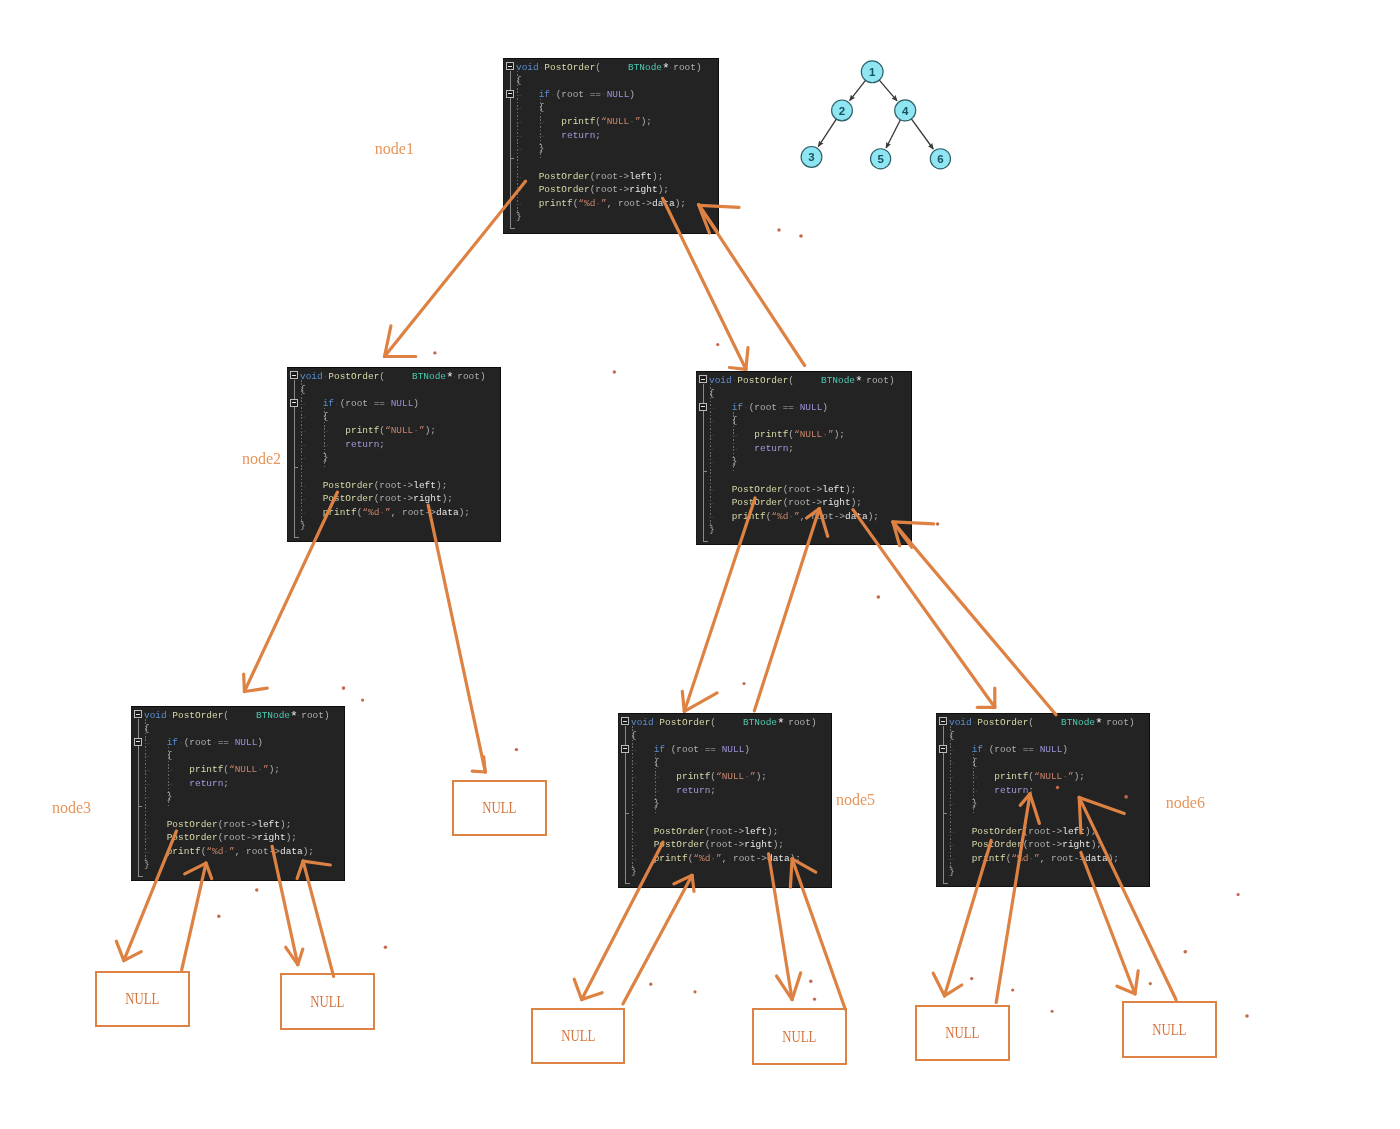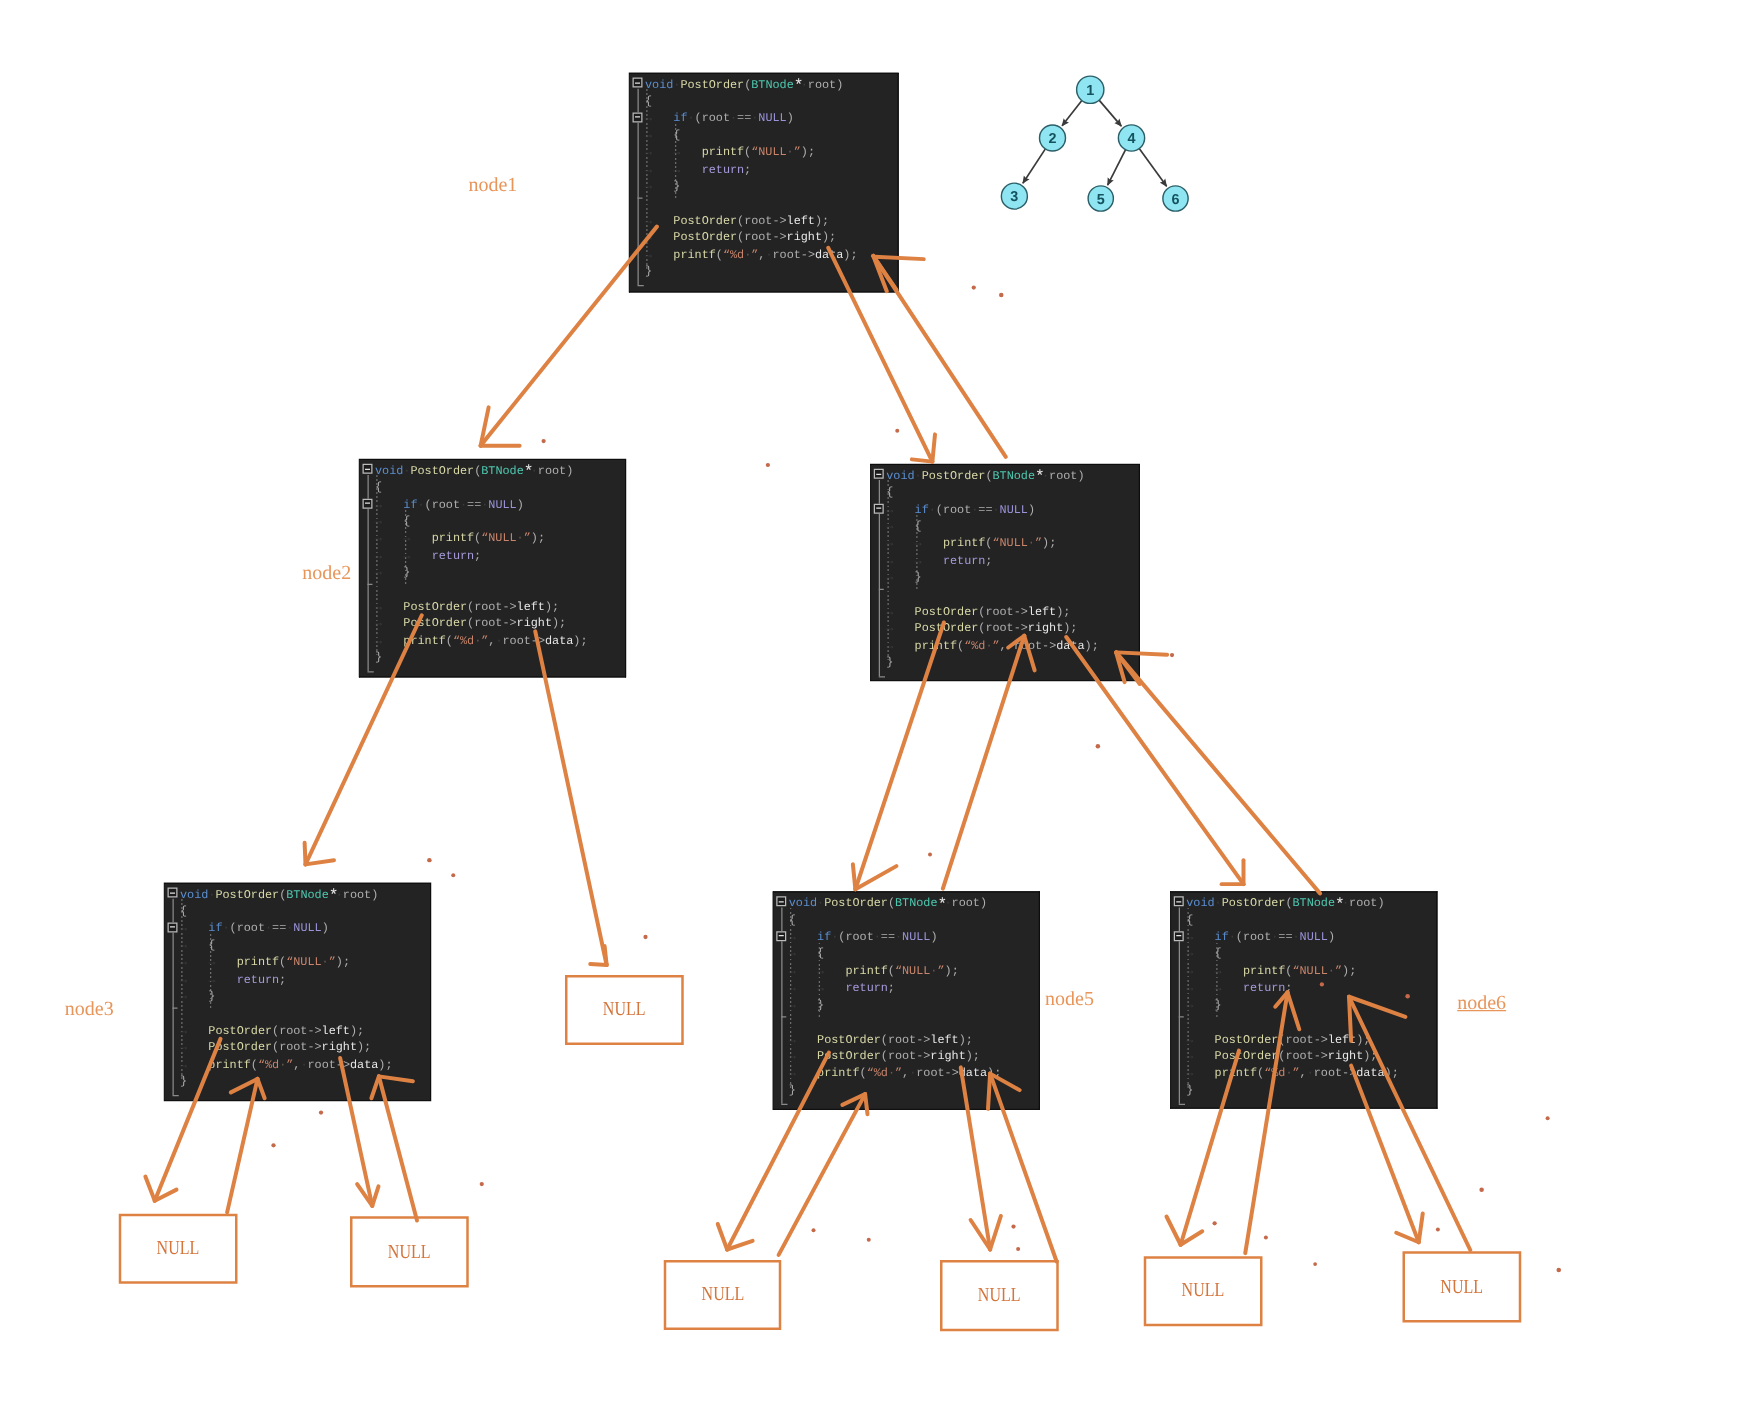--- a/index.html
+++ b/index.html
@@ -9,21 +9,21 @@
   #stage{position:absolute;left:0;top:0;width:1400px;height:1129px;}
 
   .codeblock{position:absolute;background:#232324;box-sizing:border-box;overflow:hidden;
              box-shadow:inset 0 1px 0 #0d0d0d, inset -1px 0 0 #0d0d0d, inset 0 -1px 0 #101010, inset 1px 0 0 #1a1a1a;
              font-family:"Liberation Mono","DejaVu Sans Mono",monospace;}
   .cb-inner{position:absolute;left:0;top:0;}
   .cline{position:absolute;left:0;white-space:pre;font-size:9.45px;line-height:9.45px;}
   .kw{color:#5B8FD0;text-align:right;}
   .kw2{color:#A89BDC;text-align:right;}
   .fn{color:#D9D9A8;}
-  .ty{color:#4EC9B0;}
+  .ty{color:#4EC9B0;margin-left:27px;}
   .op{color:#B0B0B0;}
   .ptr{color:#E6E6E6;font-size:13px;line-height:9.45px;display:inline-block;width:5.66px;position:relative;top:2.2px;overflow:visible;}
   .p{color:#AFAFAF;}
   .mac{color:#9A93D8;}
   .str{color:#C9856B;}
   .str2{color:#C9856B;}
   .mem{color:#E8E8E8;}
   .ws{color:#3c3c3d;}
   .wsd{color:#6a5a52;}
 
@@ -401,14 +401,14 @@
     <div class="nullbox" style="left: 915px; top: 1005px; width: 95px; height: 56px;">
       <span>NULL</span>
     </div>
     <div class="nullbox" style="left: 1122px; top: 1001px; width: 95px; height: 57px;">
       <span>NULL</span>
     </div>
     <div class="nodelabel" style="left: 374.8px; top: 140.9px;">node1</div>
     <div class="nodelabel" style="left: 241.9px; top: 451.3px;">node2</div>
     <div class="nodelabel" style="left: 51.9px; top: 800.2px;">node3</div>
     <div class="nodelabel" style="left: 836px; top: 791.5px;">node5</div>
-    <div class="nodelabel" style="left: 1165.8px; top: 795.1px; text-decoration: underline;">node6</div>
+    <div class="nodelabel" style="left: 1165.8px; top: 795.1px;">node6</div>
   </div>
 
 </body></html>

